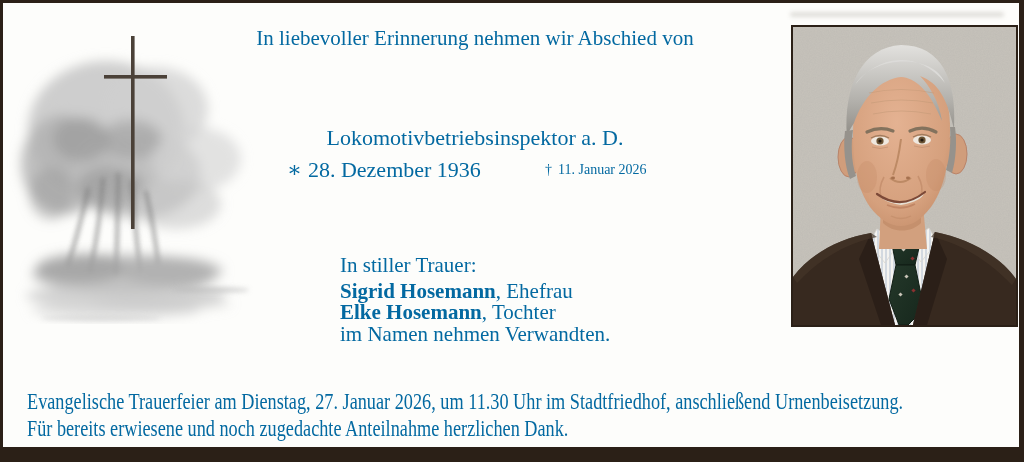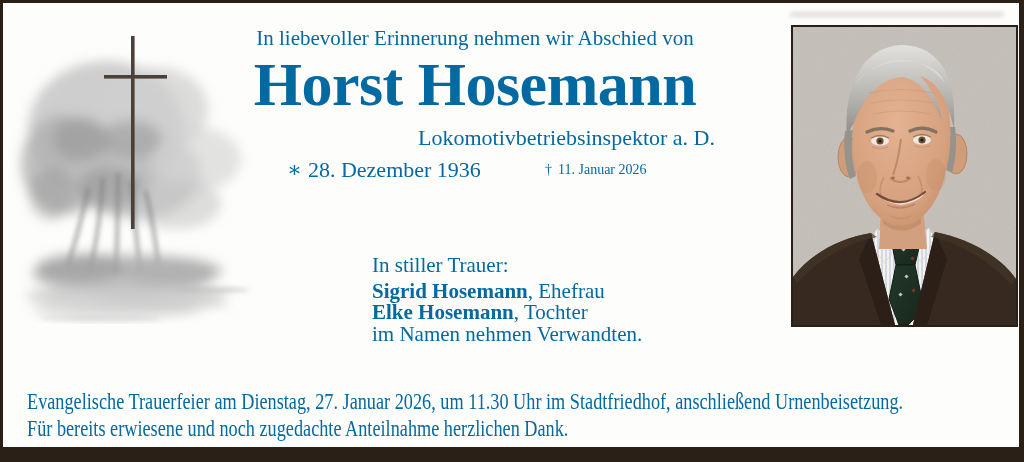--- a/index.html
+++ b/index.html
@@ -14,27 +14,27 @@
     border-width:3px 5px 15px 3px;
   }
   .artwork{position:absolute;left:6px;top:24px;width:252px;height:300px;z-index:1;}
   .artwork svg{display:block;width:100%;height:100%;}
   .smudge{position:absolute;left:790px;top:12px;width:214px;height:5px;
     background:#b5b1aa;opacity:.4;border-radius:3px;filter:blur(2px);}
   .intro{position:absolute;left:235px;top:27px;width:480px;text-align:center;
     font-size:21px;line-height:23px;}
   .name{position:absolute;left:233px;top:52px;width:484px;text-align:center;
     font-size:62px;line-height:64px;font-weight:700;letter-spacing:-0.5px;}
-  .prof{position:absolute;left:235px;top:126px;width:480px;text-align:right;
+  .prof{position:absolute;left:235px;top:126px;width:480px;text-align:center;
     font-size:22px;line-height:24px;}
   .birth{position:absolute;left:287px;top:158px;font-size:22px;line-height:24px;}
   .death{position:absolute;left:545px;top:158px;font-size:14px;line-height:24px;}
   .sym{display:inline-block;margin-right:6px;}
   .places{position:absolute;left:262px;top:203px;font-size:22px;line-height:24px;}
-  .mourning{position:absolute;left:340px;top:255px;font-size:21px;line-height:21.5px;margin-left:32px;}
+  .mourning{position:absolute;left:340px;top:255px;font-size:21px;line-height:21.5px;}
   .mourning .head{margin-bottom:4px;}
   .photo{
     position:absolute;left:791px;top:25px;width:227px;height:302px;z-index:2;
     border:2px solid #2b2017;box-sizing:border-box;background:#c7c3bb;
   }
   .photo svg{display:block;width:100%;height:100%;}
   .footer1{position:absolute;left:27px;top:388px;font-size:24px;line-height:27px;white-space:nowrap;}
   .footer2{position:absolute;left:27px;top:415px;font-size:24px;line-height:27px;white-space:nowrap;}
   .cond{display:inline-block;transform:scaleX(0.76);transform-origin:0 50%;white-space:nowrap;}
   b{font-weight:700;}
@@ -89,21 +89,20 @@
       <g>
         <rect x="125" y="12" width="3.6" height="193" fill="#4b4138"></rect>
         <rect x="98" y="51" width="63" height="3.6" fill="#4b4138"></rect>
       </g>
     </svg>
   </div>
 
   <div class="smudge"></div>
 
   <div class="intro">In liebevoller Erinnerung nehmen wir Abschied von</div>
-  <div class="name">Horst Hosemann</div>
   <div class="prof">Lokomotivbetriebsinspektor a. D.</div>
 
   <div class="birth"><span class="sym">∗</span><span>28. Dezember 1936</span></div>
   <div class="death"><span class="sym">†</span><span>11. Januar 2026</span></div>
 
 
   <div class="mourning">
     <div class="head">In stiller Trauer:</div>
     <div><b>Sigrid Hosemann</b><span>, Ehefrau</span></div>
     <div><b>Elke Hosemann</b><span>, Tochter</span></div>

